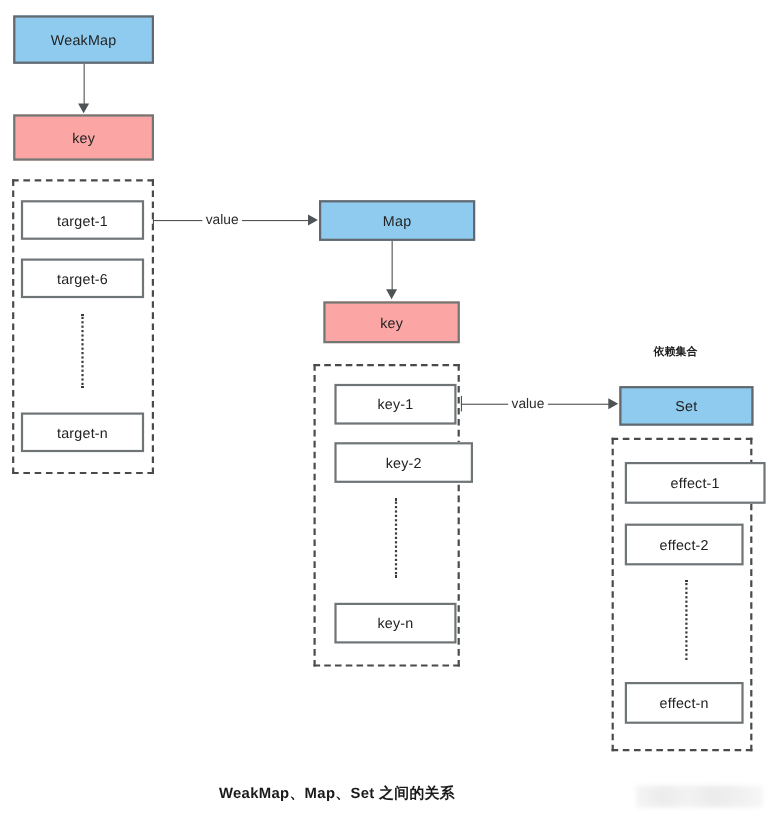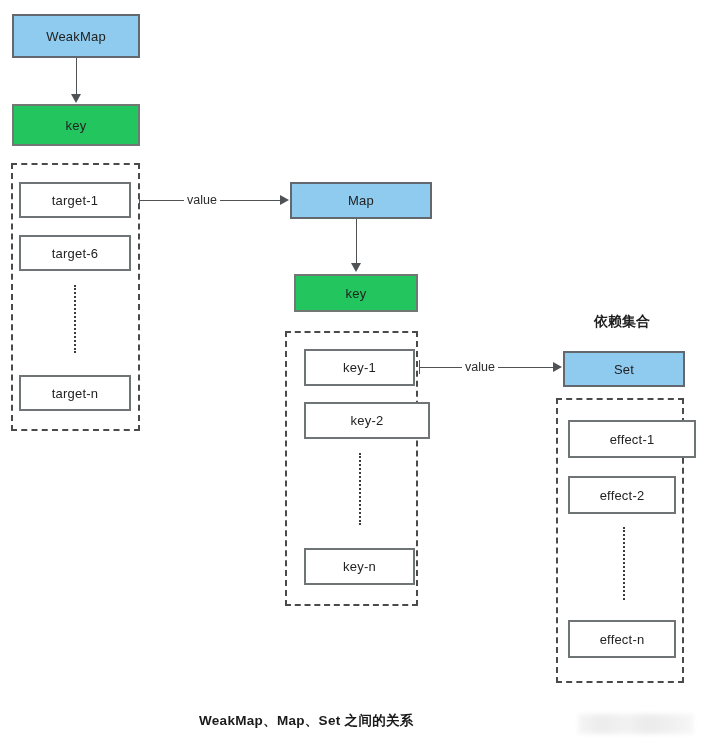--- a/index.html
+++ b/index.html
@@ -29,21 +29,21 @@
     font-size: 13px;
     color: #222222;
     letter-spacing: 0.2px;
     line-height: 1;
   }
   .node.blue {
     background: #8ecbee;
     border-color: #62686d;
   }
   .node.green {
-    background: #22c55e;
+    background: #fca5a5;
     border-color: #717873;
   }
   .node.plain {
     background: #ffffff;
     border: 2px solid #6f7477;
   }
 
   
   .group {
     position: absolute;
@@ -103,21 +103,21 @@
   
   .ellipsis {
     position: absolute;
     width: 0;
     border-left: 2px dotted #3b3b3b;
   }
 
   
   .annotation {
     position: absolute;
-    font-size: 14px;
+    font-size: 10px;
     color: #1f1f1f;
     white-space: nowrap;
     font-weight: 600;
   }
 
   
   .caption {
     position: absolute;
     font-size: 13.5px;
     font-weight: bold;

